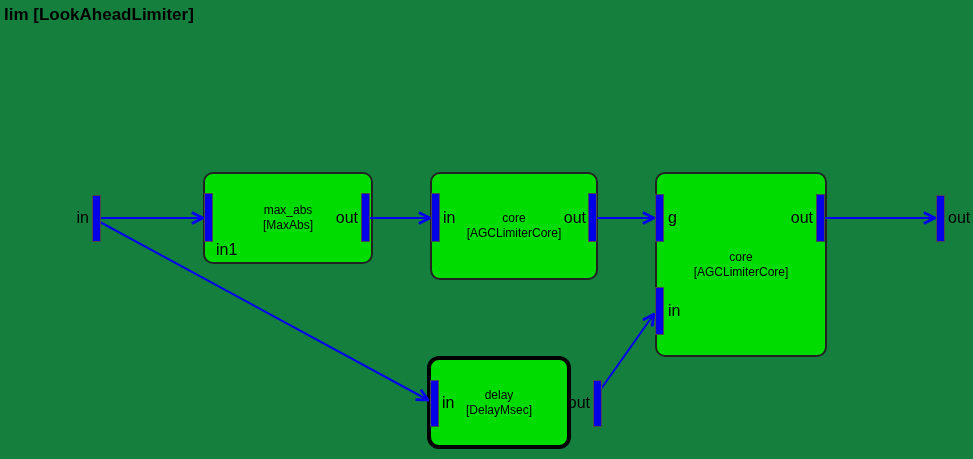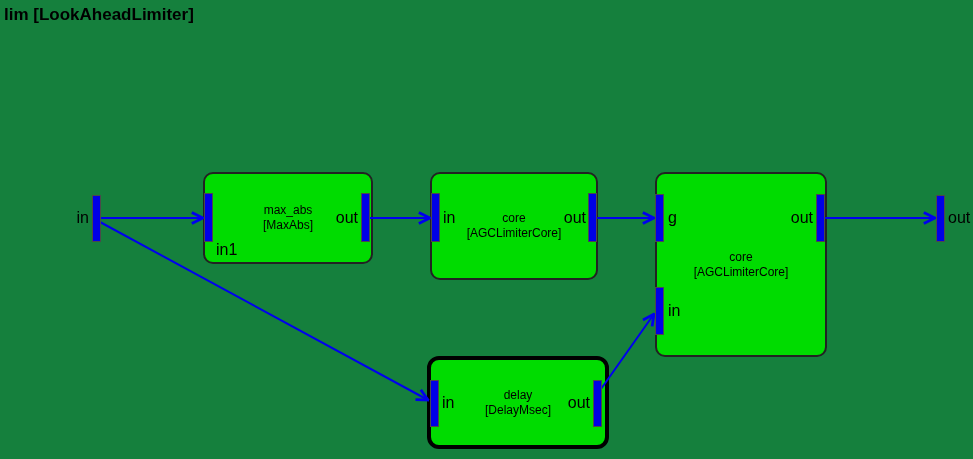--- a/index.html
+++ b/index.html
@@ -106,21 +106,21 @@
     </div>
   </div>
 
   <div class="block" style="left:655px; top:172px; width:172px; height:185px;">
     <div class="blabel">
       <div>core</div>
       <div>[AGCLimiterCore]</div>
     </div>
   </div>
 
-  <div class="block selected" style="left:427px; top:356px; width:182px; height:93px;align-items:center;">
+  <div class="block selected" style="left:427px; top:356px; width:144px; height:93px;align-items:center;">
     <div class="blabel">
       <div>delay</div>
       <div>[DelayMsec]</div>
     </div>
   </div>
 
   <div class="port" style="left:92px; top:195px; width:9px; height:47px;"></div>
   <div class="plabel r" style="left:62px; top:211px; width:27px;">in</div>
 
   <div class="port" style="left:936px; top:195px; width:9px; height:47px;"></div>

